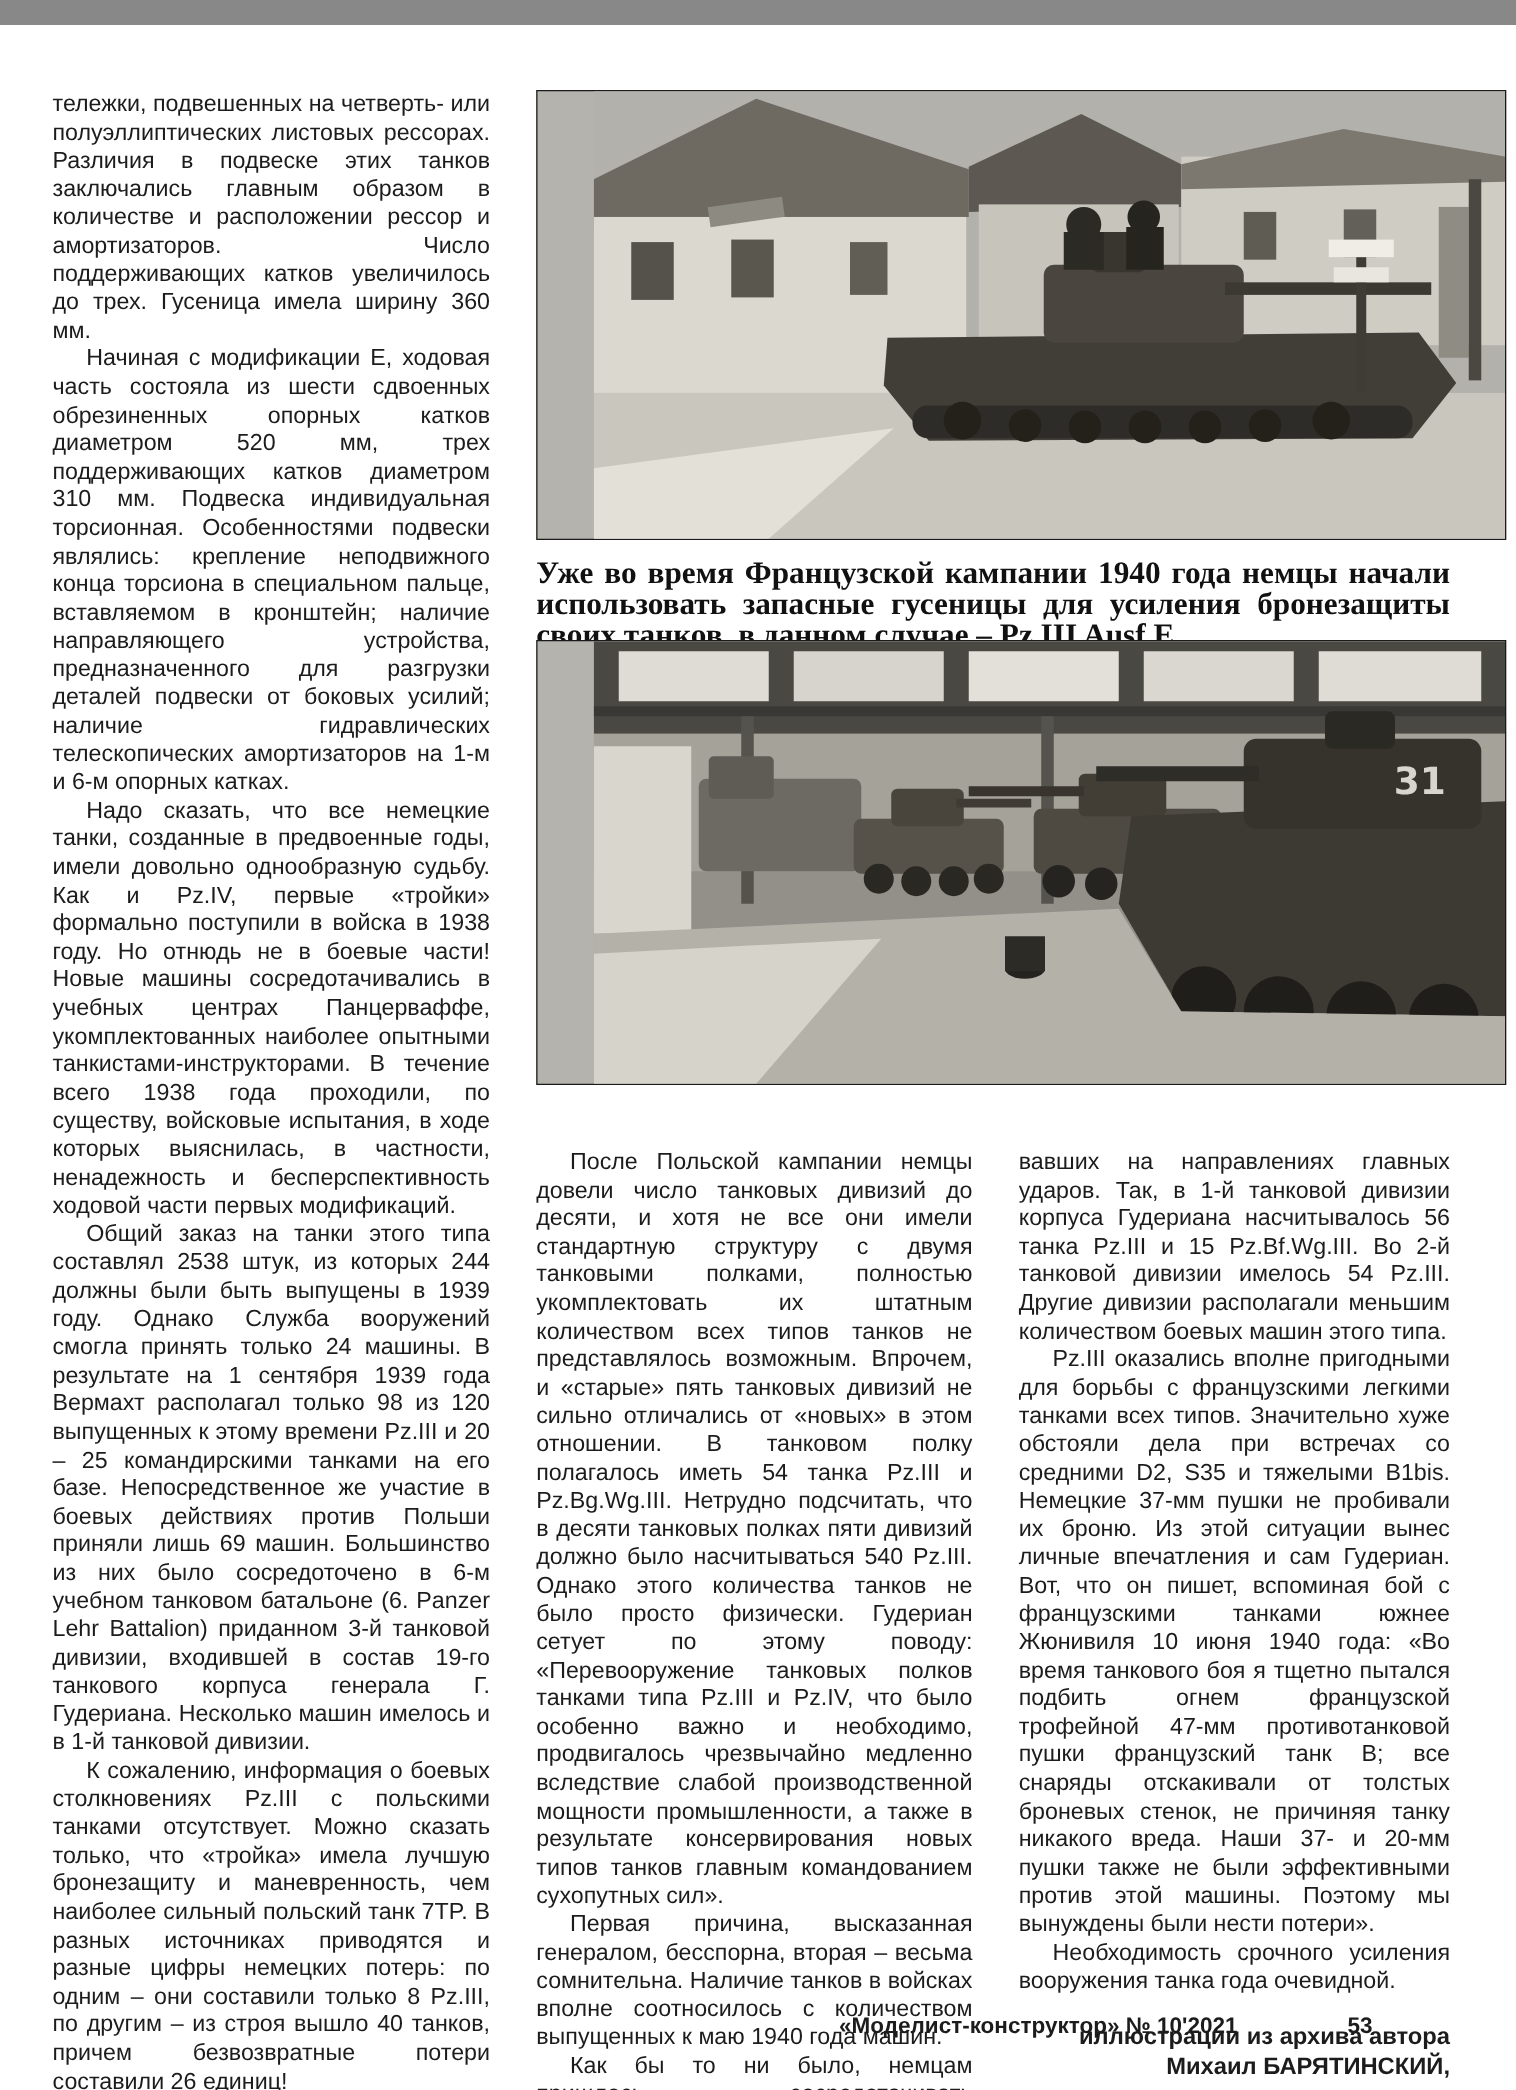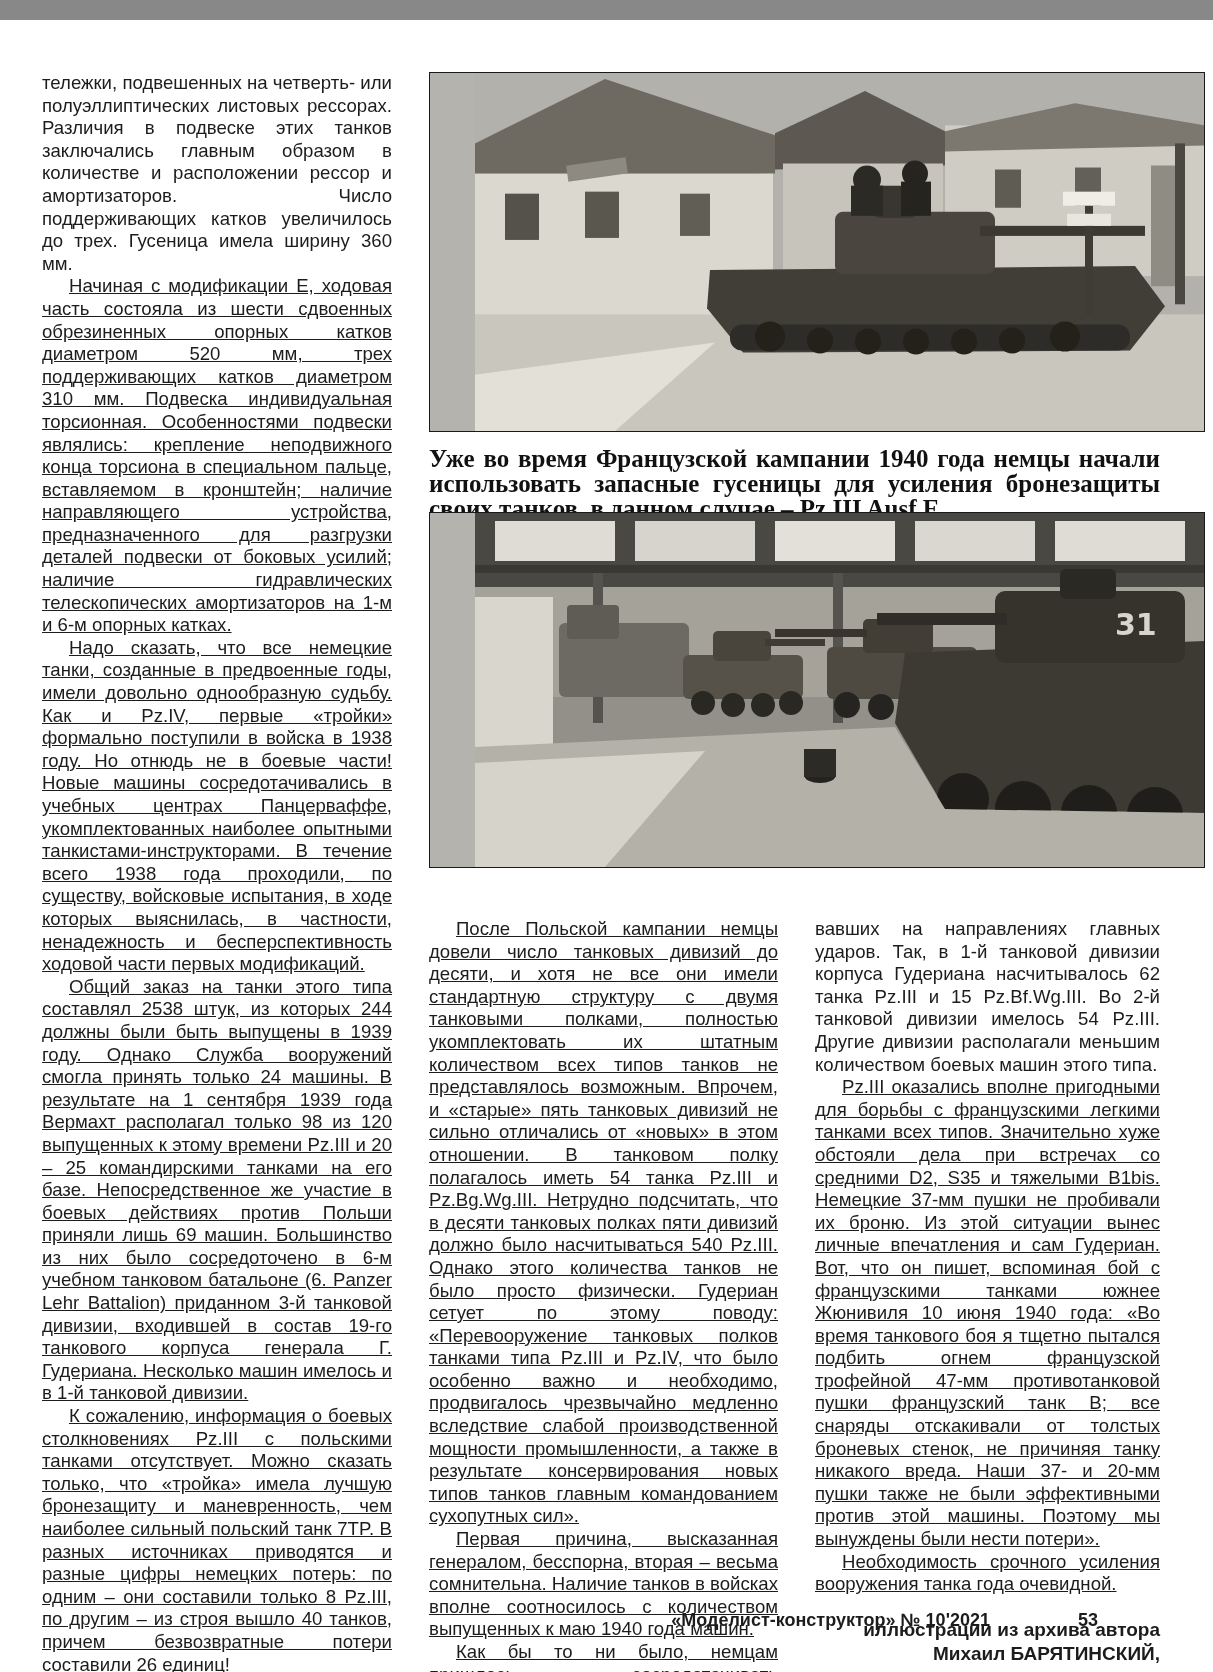--- a/index.html
+++ b/index.html
@@ -13,21 +13,21 @@
     margin-top: 20px;
   }
   
   .textcol { position: absolute; font-size: 18.6px; line-height: 22.6px; }
   #left-column  { left: 42px;  top: 52px; width: 350px; }
   #lower-columns { position:absolute; left: 429px; top: 898px; width: 731px;
                    display: flex; gap: 37px; }
   #middle-column { width: 349px; font-size: 18.6px; line-height: 22.6px; }
   #right-column  { width: 345px; font-size: 18.6px; line-height: 22.6px; }
   .para { margin: 0; text-align: justify; }
-  .para.indent { text-indent: 27px; text-decoration: underline; }
+  .para.indent { text-indent: 27px; }
   
   .photo {
     position: absolute; left: 429px; width: 729px;
     border: 1px solid #1a1a1a; background:#b5b3ae;padding-left:45px;
   }
   #photo-1 { top: 52px;  height: 358px; }
   #photo-2 { top: 492px; height: 354px; }
   .photo svg { display:block; width:100%; height:100%; }
   
   .caption {
@@ -177,21 +177,21 @@
 
 
   <div id="lower-columns">
     <div id="middle-column">
         <p class="para indent">После Польской кампании немцы довели число танковых дивизий до десяти, и хотя не все они имели стандартную структуру с двумя танковыми полками, полностью укомплектовать их штатным количеством всех типов танков не представлялось возможным. Впрочем, и «старые» пять танковых дивизий не сильно отличались от «новых» в этом отношении. В танковом полку полагалось иметь 54 танка Pz.III и Pz.Bg.Wg.III. Нетрудно подсчитать, что в десяти танковых полках пяти дивизий должно было насчитываться 540 Pz.III. Однако этого количества танков не было просто физически. Гудериан сетует по этому поводу: «Перевооружение танковых полков танками типа Pz.III и Pz.IV, что было особенно важно и необходимо, продвигалось чрезвычайно медленно вследствие слабой производственной мощности промышленности, а также в результате консервирования новых типов танков главным командованием сухопутных сил».</p>
         <p class="para indent">Первая причина, высказанная генералом, бесспорна, вторая – весьма сомнительна. Наличие танков в войсках вполне соотносилось с количеством выпущенных к маю 1940 года машин.</p>
         <p class="para indent">Как бы то ни было, немцам пришлось сосредотачивать дефицитные средние и тяжелые танки в соединениях, действо-</p>
       </div>
     <div id="right-column">
       <div>
-          <p class="para">вавших на направлениях главных ударов. Так, в 1-й танковой дивизии корпуса Гудериана насчитывалось 62 танка Pz.III и 15 Pz.Bf.Wg.III. Во 2-й танковой дивизии имелось 54 Pz.III. Другие дивизии располагали меньшим количеством боевых машин этого типа.</p>
+          <p class="para">вавших на направлениях главных ударов. Так, в 1-й танковой дивизии корпуса Гудериана насчитывалось 56 танка Pz.III и 15 Pz.Bf.Wg.III. Во 2-й танковой дивизии имелось 54 Pz.III. Другие дивизии располагали меньшим количеством боевых машин этого типа.</p>
           <p class="para indent">Pz.III оказались вполне пригодными для борьбы с французскими легкими танками всех типов. Значительно хуже обстояли дела при встречах со средними D2, S35 и тяжелыми B1bis. Немецкие 37-мм пушки не пробивали их броню. Из этой ситуации вынес личные впечатления и сам Гудериан. Вот, что он пишет, вспоминая бой с французскими танками южнее Жюнивиля 10 июня 1940 года: «Во время танкового боя я тщетно пытался подбить огнем французской трофейной 47-мм противотанковой пушки французский танк B; все снаряды отскакивали от толстых броневых стенок, не причиняя танку никакого вреда. Наши 37- и 20-мм пушки также не были эффективными против этой машины. Поэтому мы вынуждены были нести потери».</p>
           <p class="para indent">Необходимость срочного усиления вооружения танка года очевидной.</p>
         </div>
       <div id="author-block">
         <div>иллюстрации из архива автора</div>
         <div>Михаил БАРЯТИНСКИЙ,</div>
       </div>
     </div>
   </div>
 

